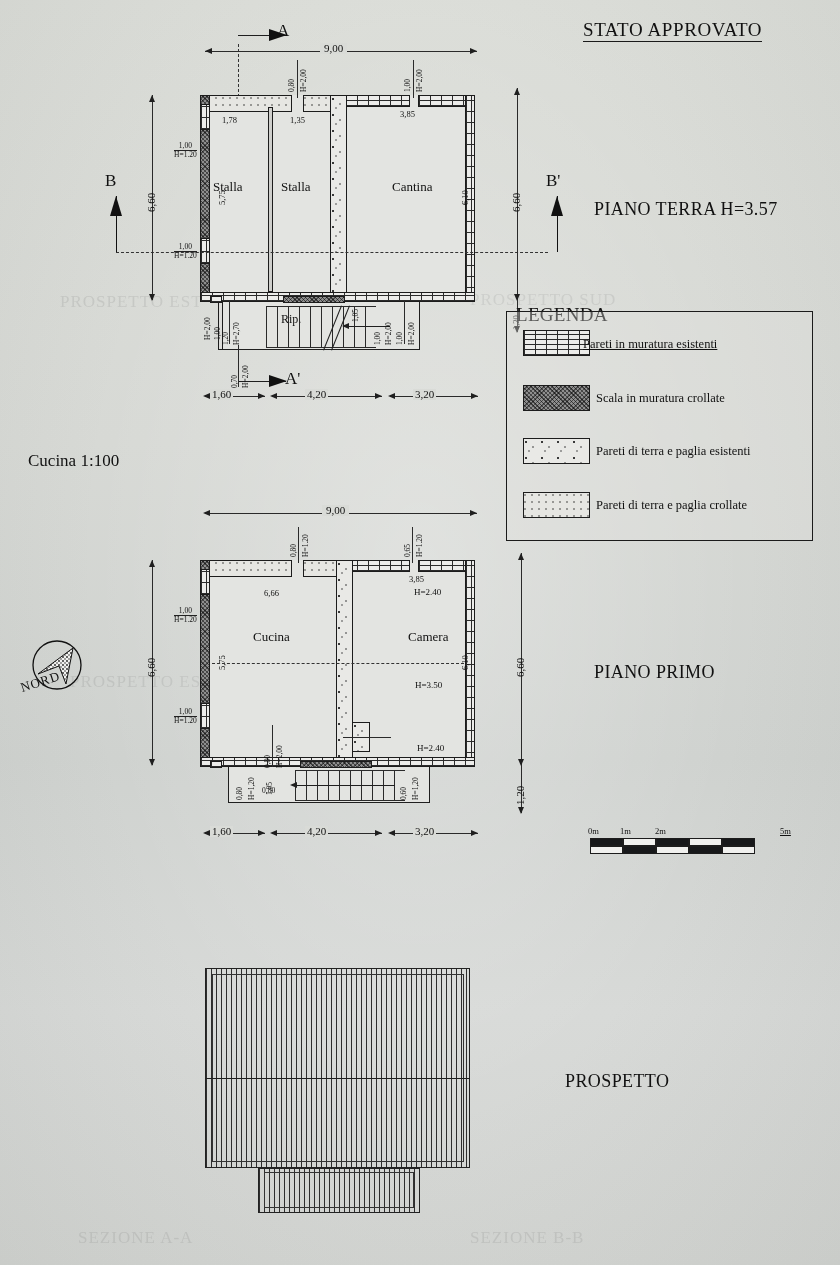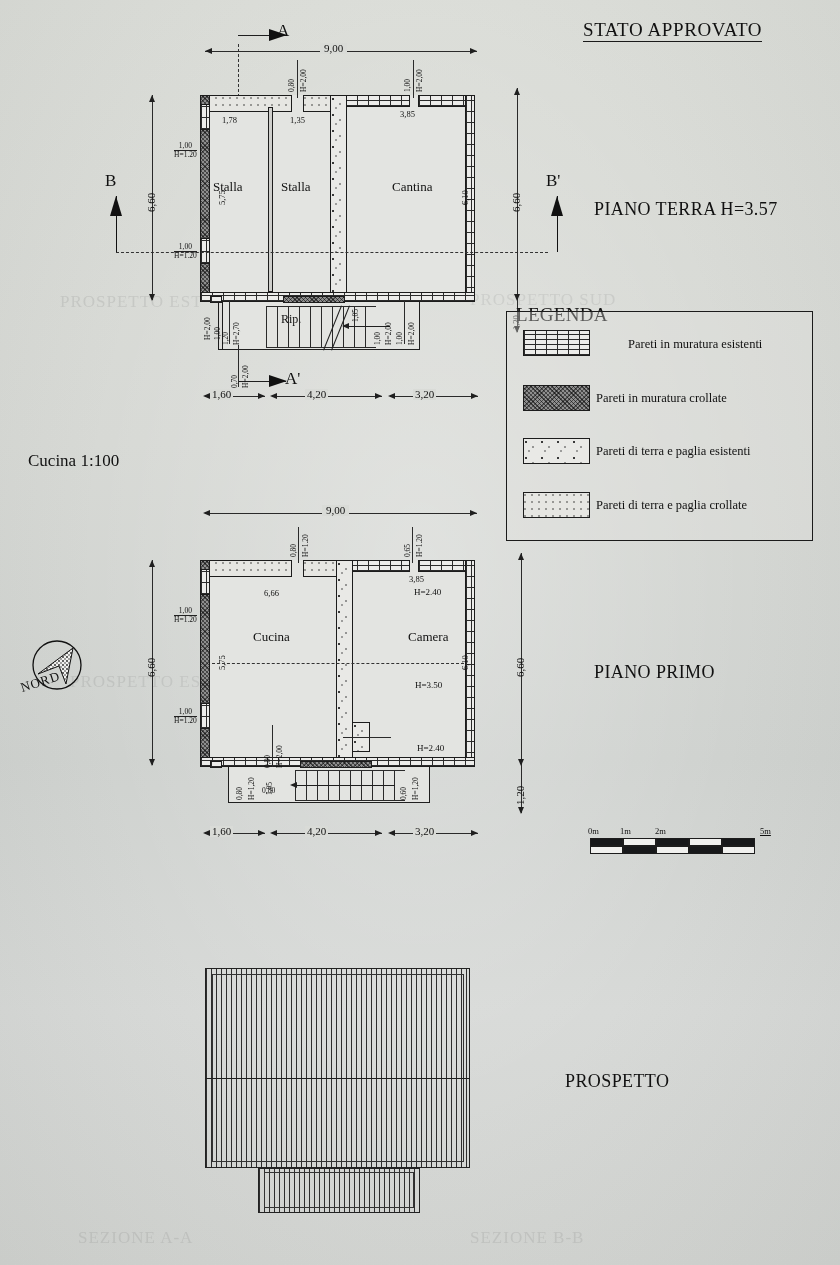--- a/index.html
+++ b/index.html
@@ -303,24 +303,24 @@
   <div class="arrow-l" style="left:388px;top:393px;"></div>
   <div class="arrow-r" style="left:471px;top:393px;"></div>
   <div class="t dimtxt" style="left:413px;top:389px;background:#d9dbd7;padding:0 2px;">3,20</div>
 
   <div class="t title-sec" style="left:594px;top:200px;">PIANO TERRA H=3.57</div>
 
   <div class="legend-title" style="left:516px;top:292px;">LEGENDA</div>
   <div class="legend-box" style="left:506px;top:311px;width:305px;height:228px;"></div>
 
   <div class="legend-swatch brick" style="left:523px;top:330px;width:67px;height:26px;"></div>
-  <div class="legend-label" style="left:628px;top:337px;">Pareti in muratura esistenti</div>
+  <div class="legend-label" style="left:583px;top:337px;text-decoration:underline;">Pareti in muratura esistenti</div>
 
   <div class="legend-swatch crollo" style="left:523px;top:385px;width:67px;height:26px;"></div>
-  <div class="legend-label" style="left:596px;top:391px;">Pareti in muratura crollate</div>
+  <div class="legend-label" style="left:596px;top:391px;">Scala in muratura crollate</div>
 
   <div class="legend-swatch terra" style="left:523px;top:438px;width:67px;height:26px;"></div>
   <div class="legend-label" style="left:596px;top:444px;">Pareti di terra e paglia esistenti</div>
 
   <div class="legend-swatch terra-c" style="left:523px;top:492px;width:67px;height:26px;"></div>
   <div class="legend-label" style="left:596px;top:498px;">Pareti di terra e paglia crollate</div>
 
   <div class="t scala" style="left:28px;top:452px;">
     <span>Cucina 1:100</span>
   </div>
@@ -461,21 +461,21 @@
       <circle cx="31" cy="29" r="24" fill="none" stroke="#111" stroke-width="1.3"></circle>
       <polygon points="47,12 40,48 33,30 12,38" fill="url(#hatchN)" stroke="#111" stroke-width="1"></polygon>
     </svg>
   </div>
   <div class="nord-txt" style="left:20px;top:674px;transform:rotate(-18deg);">NORD</div>
 
   <div>
     <div class="sb-lab" style="left:588px;top:826px;">0m</div>
     <div class="sb-lab" style="left:620px;top:826px;">1m</div>
     <div class="sb-lab" style="left:655px;top:826px;">2m</div>
-    <div class="sb-lab" style="left:760px;top:826px;text-decoration:underline;">5m</div>
+    <div class="sb-lab" style="left:780px;top:826px;text-decoration:underline;">5m</div>
 
     <div class="sb-cell sb-dark" style="left:590px;top:838px;width:33px;height:8px;"></div>
     <div class="sb-cell sb-light" style="left:623px;top:838px;width:33px;height:8px;"></div>
     <div class="sb-cell sb-dark" style="left:656px;top:838px;width:33px;height:8px;"></div>
     <div class="sb-cell sb-light" style="left:689px;top:838px;width:33px;height:8px;"></div>
     <div class="sb-cell sb-dark" style="left:722px;top:838px;width:33px;height:8px;"></div>
 
     <div class="sb-cell sb-light" style="left:590px;top:846px;width:33px;height:8px;"></div>
     <div class="sb-cell sb-dark" style="left:623px;top:846px;width:33px;height:8px;"></div>
     <div class="sb-cell sb-light" style="left:656px;top:846px;width:33px;height:8px;"></div>

